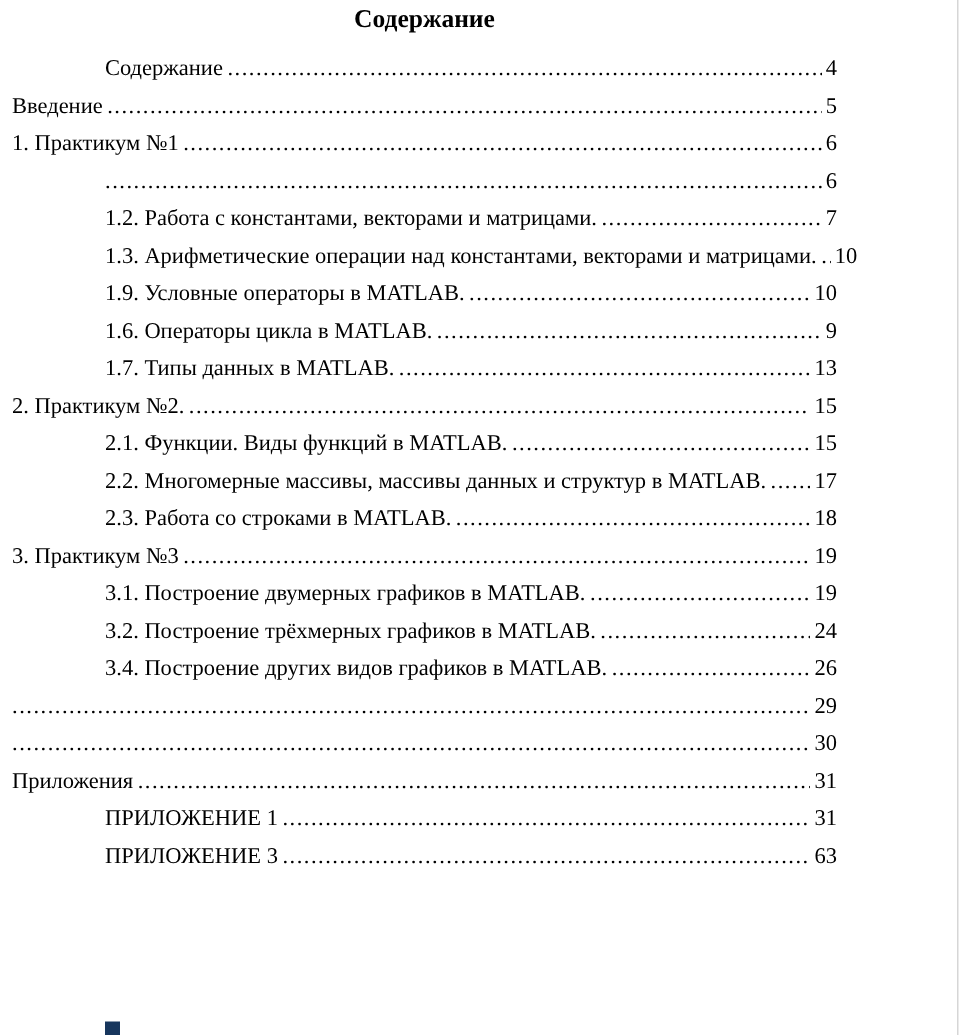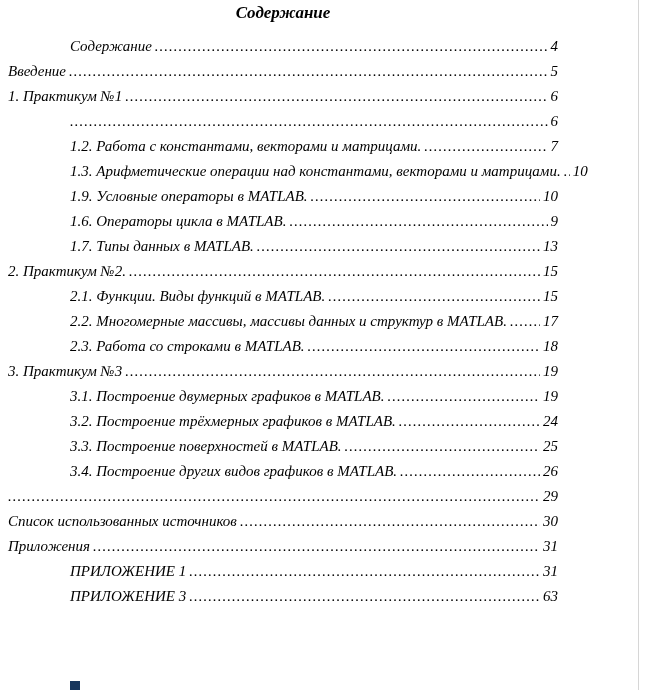--- a/index.html
+++ b/index.html
@@ -9,21 +9,20 @@
     font-family: "Liberation Serif", serif;
     color: #000000;
     position: relative;
     overflow: hidden;
   }
   .page {
     position: relative;
     width: 579px;
     height: 690px;
     padding: 2px 21px 0 8px;
-    font-style: italic;
   }
   .title {
     text-align: center;
     font-weight: bold;
     font-size: 17px;
     line-height: 22px;
     padding-bottom: 10px;
   }
   .toc { width: 100%; }
   .toc-row {
@@ -153,35 +152,29 @@
     <span class="toc-label">3.1. Построение двумерных графиков в MATLAB.</span>
     <span class="toc-dots"></span>
     <span class="toc-page">19</span>
   </div>
       <div class="toc-row level-1">
     <span class="toc-label">3.2. Построение трёхмерных графиков в MATLAB.</span>
     <span class="toc-dots"></span>
     <span class="toc-page">24</span>
   </div>
       <div class="toc-row level-1">
-    <span class="toc-label">3.3. Построение поверхностей в MATLAB.</span>
-    <span class="toc-dots"></span>
-    <span class="toc-page">25</span>
-  </div>
-      <div class="toc-row level-1">
     <span class="toc-label">3.4. Построение других видов графиков в MATLAB.</span>
     <span class="toc-dots"></span>
     <span class="toc-page">26</span>
   </div>
       <div class="toc-row level-0">
     <span class="toc-dots"></span>
     <span class="toc-page">29</span>
   </div>
       <div class="toc-row level-0">
-    <span class="toc-label">Список использованных источников</span>
     <span class="toc-dots"></span>
     <span class="toc-page">30</span>
   </div>
       <div class="toc-row level-0">
     <span class="toc-label">Приложения</span>
     <span class="toc-dots"></span>
     <span class="toc-page">31</span>
   </div>
       <div class="toc-row level-1">
     <span class="toc-label">ПРИЛОЖЕНИЕ 1</span>

